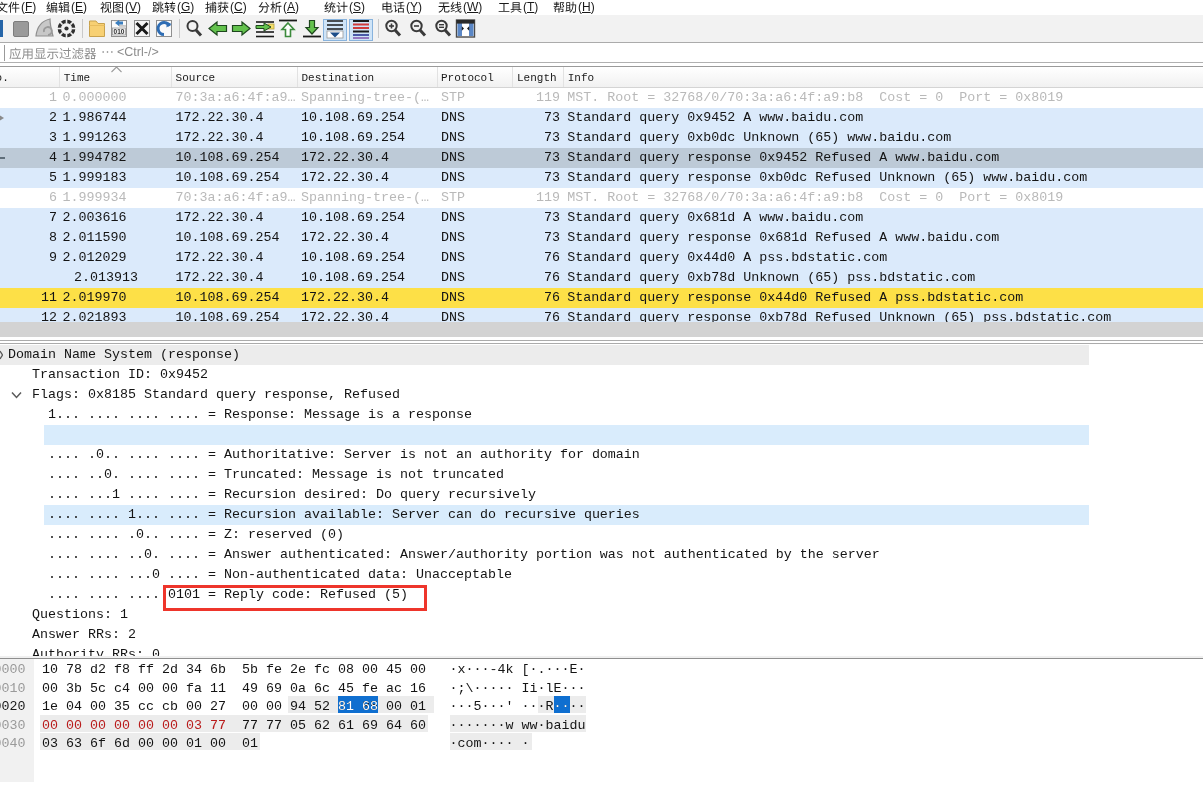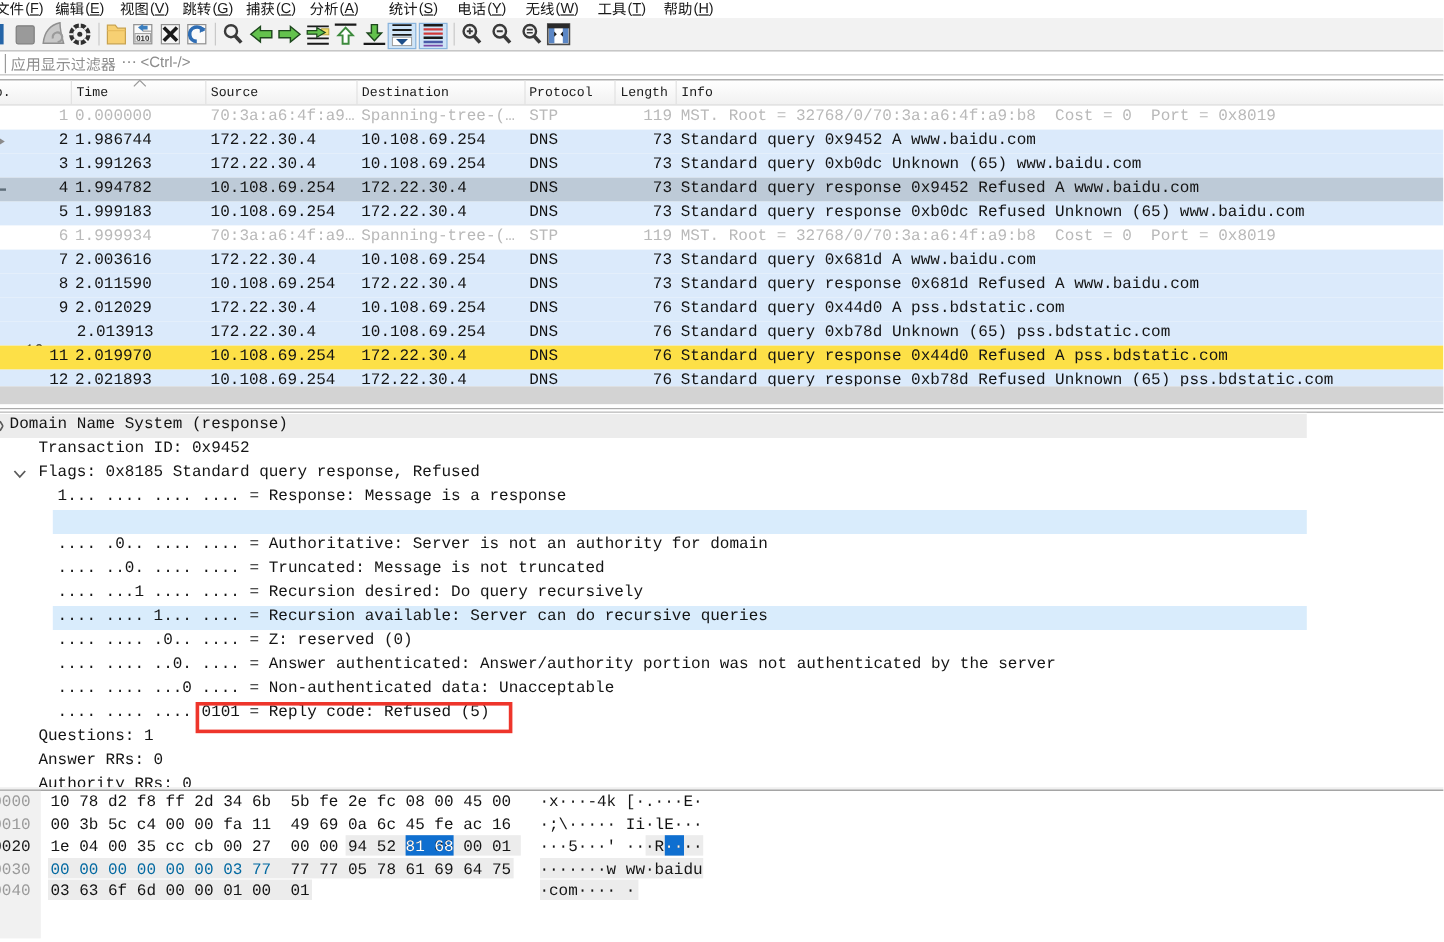--- a/index.html
+++ b/index.html
@@ -278,21 +278,21 @@
 <div class="abs" style="left:0;top:0;width:57px;text-align:right">9</div>
 <div class="abs" style="left:62.5px;top:0">2.012029</div>
 <div class="abs" style="left:175.5px;top:0">172.22.30.4</div>
 <div class="abs" style="left:301px;top:0">10.108.69.254</div>
 <div class="abs" style="left:441px;top:0">DNS</div>
 <div class="abs" style="left:512px;top:0;width:48px;text-align:right">76</div>
 <div class="abs" style="left:567.3px;top:0;white-space:pre">Standard query 0x44d0 A pss.bdstatic.com</div>
 </div>
 <div class="abs mono" style="left:0;top:180px;width:1203px;height:20px;background:#dbeafb;color:#141414;font-size:13.33px;line-height:20px">
 <div class="abs" style="left:0;top:16px;width:57px;text-align:center">10</div>
-<div class="abs" style="left:64px;top:0">2.013913</div>
+<div class="abs" style="left:74px;top:0">2.013913</div>
 <div class="abs" style="left:175.5px;top:0">172.22.30.4</div>
 <div class="abs" style="left:301px;top:0">10.108.69.254</div>
 <div class="abs" style="left:441px;top:0">DNS</div>
 <div class="abs" style="left:512px;top:0;width:48px;text-align:right">76</div>
 <div class="abs" style="left:567.3px;top:0;white-space:pre">Standard query 0xb78d Unknown (65) pss.bdstatic.com</div>
 </div>
 <div class="abs mono" style="left:0;top:200px;width:1203px;height:20px;background:#fde047;color:#141414;font-size:13.33px;line-height:20px">
 <div class="abs" style="left:0;top:0;width:57px;text-align:right">11</div>
 <div class="abs" style="left:62.5px;top:0">2.019970</div>
 <div class="abs" style="left:175.5px;top:0">10.108.69.254</div>
@@ -332,21 +332,21 @@
 <div class="abs" style="left:48px;top:121.5px;height:20px;line-height:20px;white-space:pre">.... ..0. .... .... = Truncated: Message is not truncated</div>
 <div class="abs" style="left:48px;top:141.5px;height:20px;line-height:20px;white-space:pre">.... ...1 .... .... = Recursion desired: Do query recursively</div>
 <div class="abs" style="left:44px;top:161.5px;width:1159px;height:20px;background:#d9ecfc"></div>
 <div class="abs" style="left:48px;top:161.5px;height:20px;line-height:20px;white-space:pre">.... .... 1... .... = Recursion available: Server can do recursive queries</div>
 <div class="abs" style="left:48px;top:181.5px;height:20px;line-height:20px;white-space:pre">.... .... .0.. .... = Z: reserved (0)</div>
 <div class="abs" style="left:48px;top:201.5px;height:20px;line-height:20px;white-space:pre">.... .... ..0. .... = Answer authenticated: Answer/authority portion was not authenticated by the server</div>
 <div class="abs" style="left:48px;top:221.5px;height:20px;line-height:20px;white-space:pre">.... .... ...0 .... = Non-authenticated data: Unacceptable</div>
 <div class="abs" style="left:48px;top:241.5px;height:20px;line-height:20px;white-space:pre">.... .... .... 0101 = Reply code: Refused (5)</div>
 <div class="abs" style="left:163px;top:241.5px;width:264px;height:26px;border:3px solid #ee352b"></div>
 <div class="abs" style="left:32px;top:261.5px;height:20px;line-height:20px;white-space:pre">Questions: 1</div>
-<div class="abs" style="left:32px;top:281.5px;height:20px;line-height:20px;white-space:pre">Answer RRs: 0</div>
+<div class="abs" style="left:32px;top:281.5px;height:20px;line-height:20px;white-space:pre">Answer RRs: 2</div>
 <div class="abs" style="left:32px;top:301.5px;height:20px;line-height:20px;white-space:pre">Authority RRs: 0</div>
 </div>
 <div class="abs" style="left:0;top:656px;width:1203px;height:129px;background:#ffffff">
 <div class="abs" style="left:0;top:0;width:1203px;height:2px;background:#f0f0f0"></div>
 <div class="abs" style="left:0;top:2px;width:1203px;height:1px;background:#8f8f8f"></div>
 <div class="abs" style="left:0;top:3px;width:33.5px;height:123px;background:#f1f1f1"></div>
 <div class="abs" style="left:288.0px;top:40.2px;width:146.0px;height:17px;background:#ececec"></div>
 <div class="abs" style="left:40.0px;top:58.8px;width:388.0px;height:17px;background:#ececec"></div>
 <div class="abs" style="left:40.0px;top:77.4px;width:220.0px;height:17px;background:#ececec"></div>
 <div class="abs" style="left:537.5px;top:40.2px;width:48.0px;height:17px;background:#ececec"></div>
@@ -363,22 +363,22 @@
 <div class="abs mono" style="left:42.0px;top:23.6px;font-size:13.33px;line-height:18.6px;color:#141414;white-space:pre">00 3b 5c c4 00 00 fa 11</div>
 <div class="abs mono" style="left:242.0px;top:23.6px;font-size:13.33px;line-height:18.6px;color:#141414;white-space:pre">49 69 0a 6c 45 fe ac 16</div>
 <div class="abs mono" style="left:449.5px;top:23.6px;font-size:13.33px;line-height:18.6px;color:#141414;white-space:pre">·;\·····</div>
 <div class="abs mono" style="left:521.5px;top:23.6px;font-size:13.33px;line-height:18.6px;color:#141414;white-space:pre">Ii·lE···</div>
 <div class="abs mono" style="left:-6.5px;top:42.2px;font-size:13.33px;line-height:18.6px;color:#1a1a1a;white-space:pre">0020</div>
 <div class="abs mono" style="left:42.0px;top:42.2px;font-size:13.33px;line-height:18.6px;color:#141414;white-space:pre">1e 04 00 35 cc cb 00 27</div>
 <div class="abs mono" style="left:242.0px;top:42.2px;font-size:13.33px;line-height:18.6px;color:#141414;white-space:pre">00 00 94 52 81 85 00 01</div>
 <div class="abs mono" style="left:449.5px;top:42.2px;font-size:13.33px;line-height:18.6px;color:#141414;white-space:pre">···5···'</div>
 <div class="abs mono" style="left:521.5px;top:42.2px;font-size:13.33px;line-height:18.6px;color:#141414;white-space:pre">···R····</div>
 <div class="abs mono" style="left:-6.5px;top:60.8px;font-size:13.33px;line-height:18.6px;color:#9a9a9a;white-space:pre">0030</div>
-<div class="abs mono" style="left:42.0px;top:60.8px;font-size:13.33px;line-height:18.6px;color:#0369a1;white-space:pre">00 00 00 00 00 00 03 77</div>
-<div class="abs mono" style="left:242.0px;top:60.8px;font-size:13.33px;line-height:18.6px;color:#141414;white-space:pre">77 77 05 78 61 69 64 75</div>
+<div class="abs mono" style="left:42.0px;top:60.8px;font-size:13.33px;line-height:18.6px;color:#b91c1c;white-space:pre">00 00 00 00 00 00 03 77</div>
+<div class="abs mono" style="left:242.0px;top:60.8px;font-size:13.33px;line-height:18.6px;color:#141414;white-space:pre">77 77 05 62 61 69 64 60</div>
 <div class="abs mono" style="left:449.5px;top:60.8px;font-size:13.33px;line-height:18.6px;color:#141414;white-space:pre">·······w</div>
 <div class="abs mono" style="left:521.5px;top:60.8px;font-size:13.33px;line-height:18.6px;color:#141414;white-space:pre">ww·baidu</div>
 <div class="abs mono" style="left:-6.5px;top:79.4px;font-size:13.33px;line-height:18.6px;color:#9a9a9a;white-space:pre">0040</div>
 <div class="abs mono" style="left:42.0px;top:79.4px;font-size:13.33px;line-height:18.6px;color:#141414;white-space:pre">03 63 6f 6d 00 00 01 00</div>
 <div class="abs mono" style="left:242.0px;top:79.4px;font-size:13.33px;line-height:18.6px;color:#141414;white-space:pre">01</div>
 <div class="abs mono" style="left:449.5px;top:79.4px;font-size:13.33px;line-height:18.6px;color:#141414;white-space:pre">·com····</div>
 <div class="abs mono" style="left:521.5px;top:79.4px;font-size:13.33px;line-height:18.6px;color:#141414;white-space:pre">·</div>
 <div class="abs mono" style="left:338.0px;top:42.2px;font-size:13.33px;line-height:18.6px;color:#ffffff;white-space:pre">81 68</div>
 <div class="abs mono" style="left:553.5px;top:42.2px;font-size:13.33px;line-height:18.6px;color:#ffffff;white-space:pre">··</div>
 </div>

